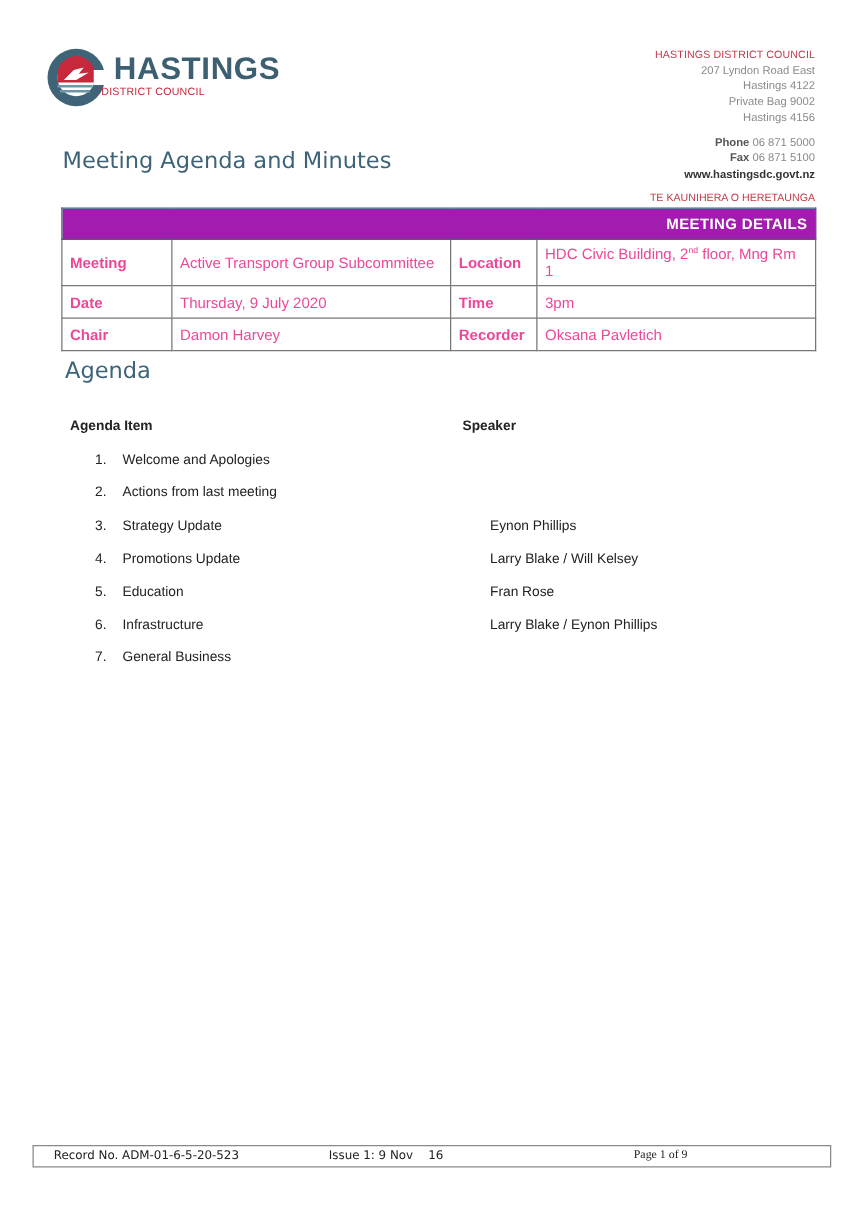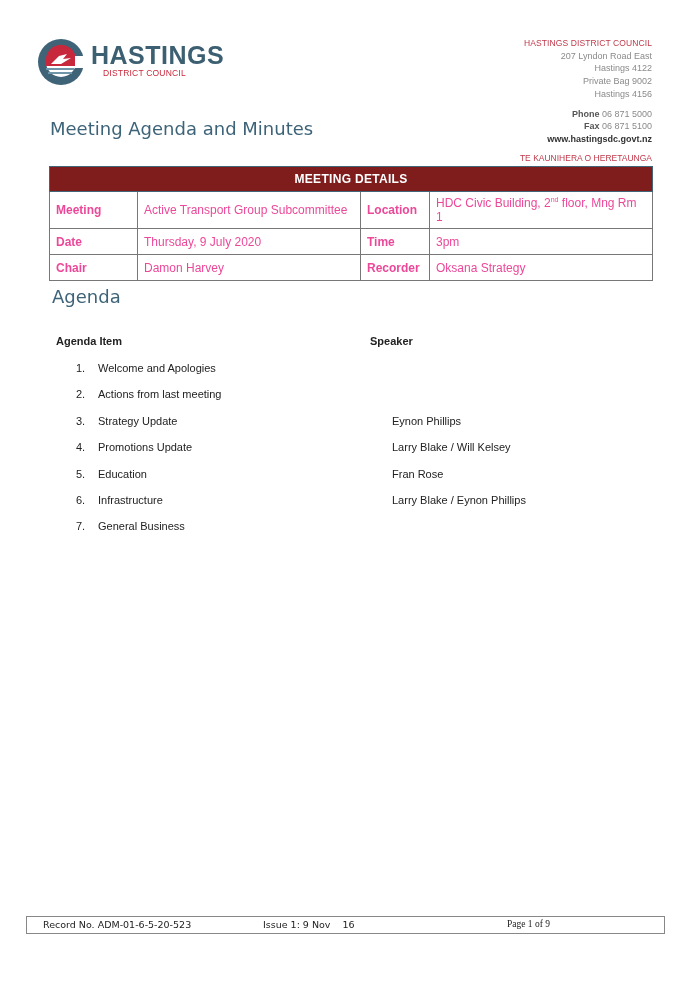--- a/index.html
+++ b/index.html
@@ -1,33 +1,33 @@
 <!DOCTYPE html>
 <html><head>
 <meta charset="utf-8">
 <style>
   html, body { margin: 0; padding: 0; background: #ffffff; }
   body { width: 694px; height: 981px; position: relative; overflow: hidden; font-family: "Liberation Sans", sans-serif; color: #222; }
 
   .logo { position: absolute; left: 37px; top: 38px; width: 180px; height: 50px; }
   .logo-mark { position: absolute; left: 0; top: 0; width: 48px; height: 48px; }
   .logo-name { position: absolute; left: 54px; top: 4px; font-family: "Liberation Sans", sans-serif; font-weight: bold; font-size: 25px; letter-spacing: 0.5px; color: #3d5f72; line-height: 26px; text-align: center; }
-  .logo-sub { position: absolute; left: 66px; top: 30px; font-size: 8.5px; color: #c8283c; letter-spacing: 0.2px; }
+  .logo-sub { position: absolute; left: 44px; top: 30px; font-size: 8.5px; color: #c8283c; letter-spacing: 0.2px; }
 
   .address { position: absolute; right: 42px; top: 37px; text-align: right; font-size: 9px; line-height: 12.7px; color: #8a8a8a; }
   .address .org { color: #c0394a; font-size: 8.5px; letter-spacing: 0.1px; }
   .address .gap { height: 7px; }
   .address b { color: #555; font-weight: bold; margin-left: 27px; }
   .address .web { color: #333; font-weight: bold; }
   .address .maori { color: #c0394a; margin-top: 6px; font-size: 8.5px; }
 
   .doc-title { position: absolute; left: 50px; top: 118px; font-family: "DejaVu Sans", sans-serif; font-size: 18px; color: #3d6378; font-weight: normal; }
 
   table.details { position: absolute; left: 49px; top: 166px; width: 604px; border-collapse: collapse; font-size: 12px; }
-  table.details th { background: #7f1d1d; color: #fff; text-align: center; font-size: 12px; font-weight: bold; padding: 5px 6px; height: 14px; border: 1px solid #426579; letter-spacing: 0.3px; }
+  table.details th { background: #a21caf; color: #fff; text-align: right; font-size: 12px; font-weight: bold; padding: 5px 6px; height: 14px; border: 1px solid #426579; letter-spacing: 0.3px; }
   table.details td { border: 1px solid #777; padding: 4px 6px; height: 17px; color: #ec4899; }
   table.details td.lbl { font-weight: bold; }
   table.details sup { font-size: 7px; }
 
   .agenda-heading { position: absolute; left: 50px; top: 284px; font-family: "DejaVu Sans", sans-serif; font-size: 18px; color: #3d6378; }
 
   .agenda-cols { position: absolute; left: 56px; top: 335px; width: 600px; font-size: 11px; font-weight: bold; }
   .agenda-cols .c1 { position: absolute; left: 0; }
   .agenda-cols .c2 { position: absolute; left: 314px; }
 
@@ -95,21 +95,21 @@
   <tr>
     <td class="lbl">Date</td>
     <td>Thursday, 9 July 2020</td>
     <td class="lbl">Time</td>
     <td>3pm</td>
   </tr>
   <tr>
     <td class="lbl">Chair</td>
     <td>Damon Harvey</td>
     <td class="lbl">Recorder</td>
-    <td>Oksana Strategy</td>
+    <td>Oksana Pavletich</td>
   </tr>
 </tbody>
   </table>
 
 <h2 class="agenda-heading" style="margin:2px;font-weight:normal;">Agenda</h2>
 
 <div class="agenda-cols">
   <span class="c1">Agenda Item</span>
   <span class="c2">Speaker</span>
 </div>

